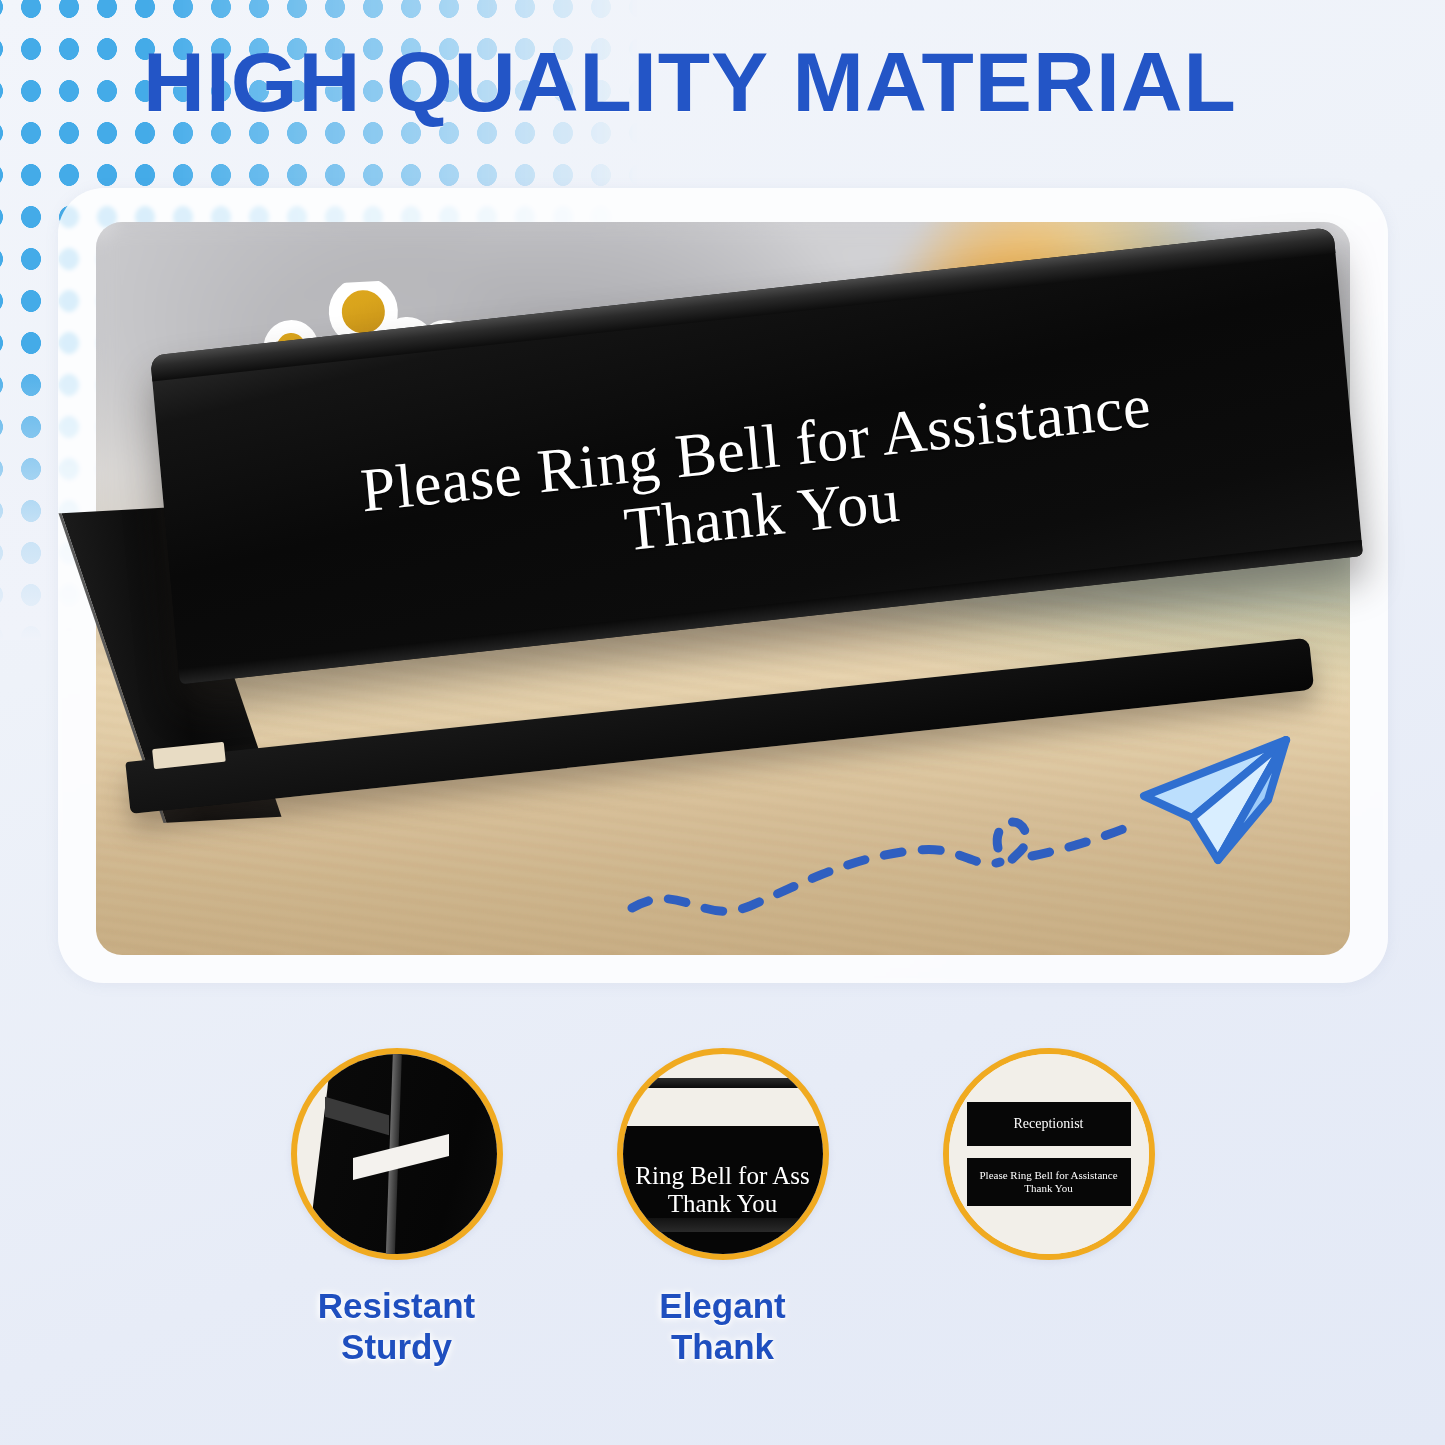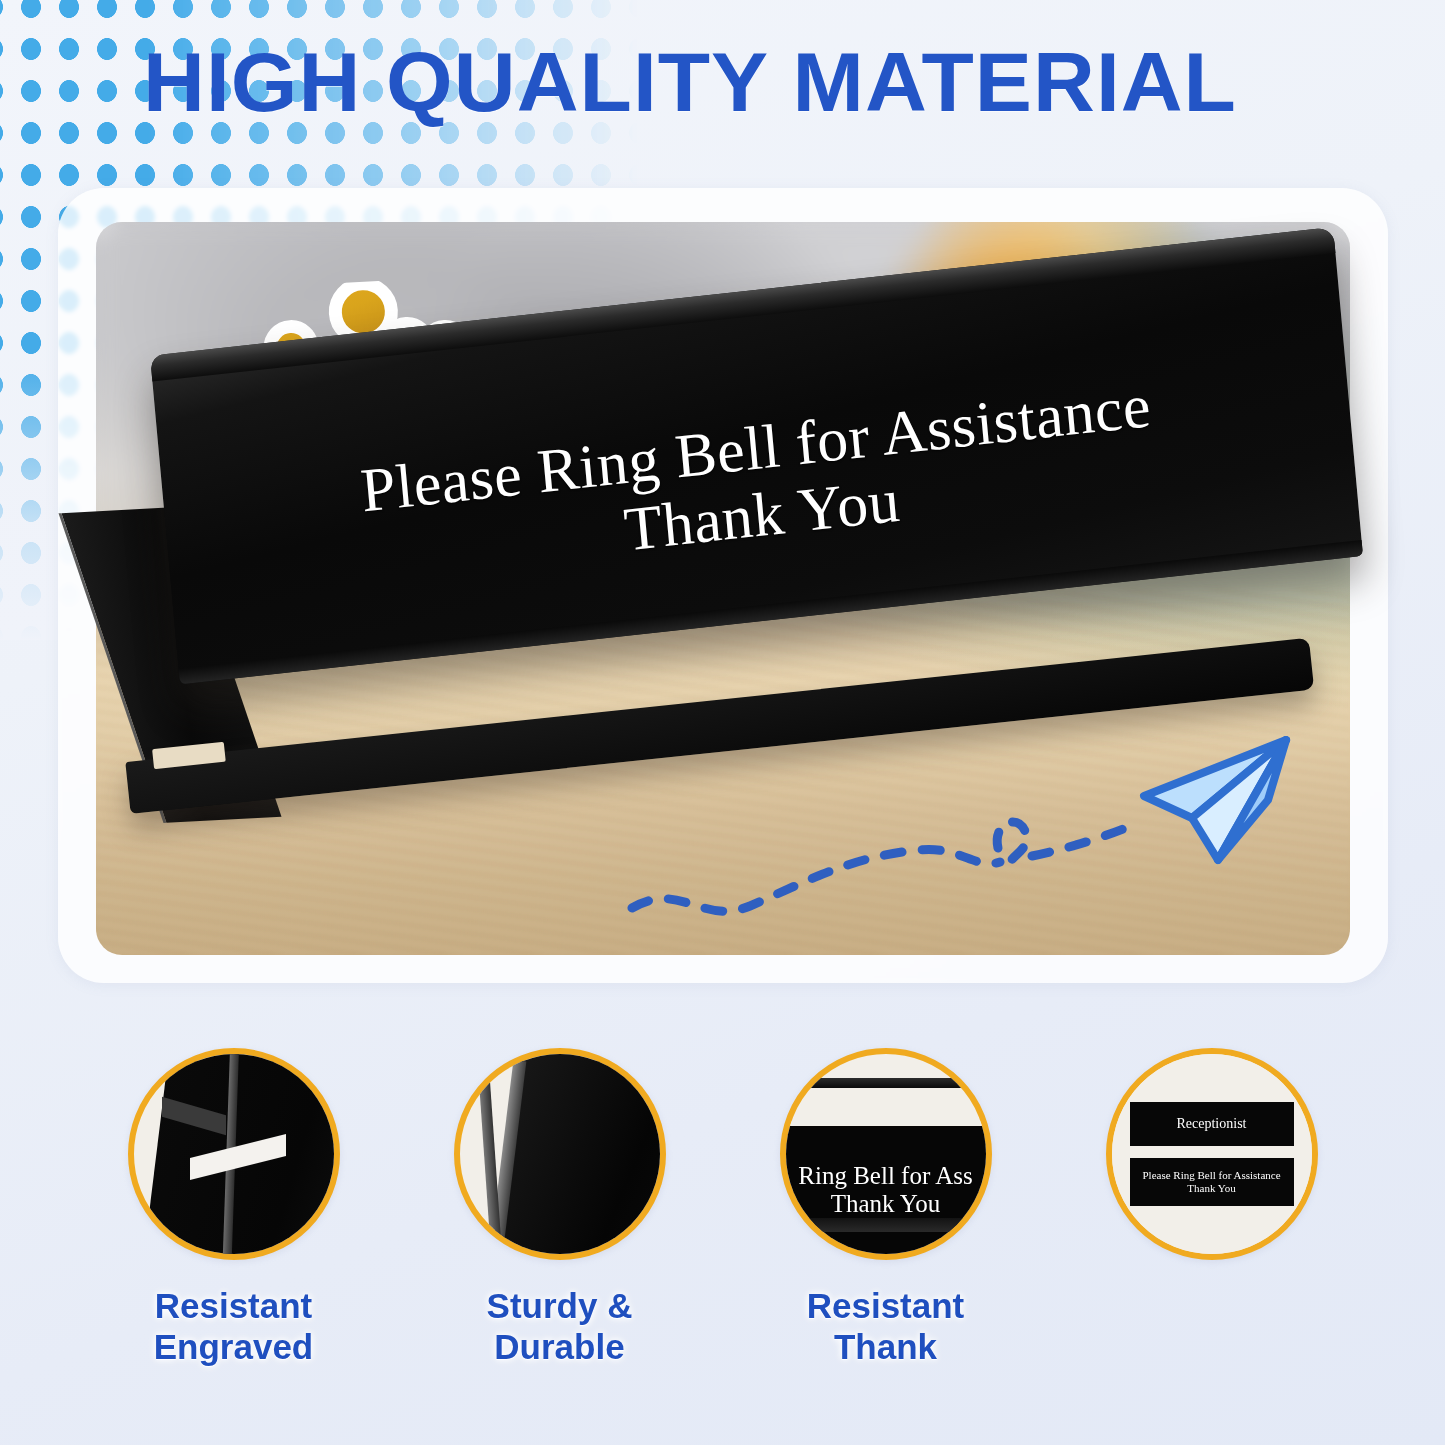--- a/index.html
+++ b/index.html
@@ -290,47 +290,36 @@
 <div id="features">
 
   <div class="feature">
     <div class="f-circle">
       <div class="c1-black"></div>
       <div class="c1-edge"></div>
       <div class="c1-foot"></div>
       <div class="c1-slit"></div>
     </div>
     <div class="f-caption">
-      <div>Resistant Engraved</div>
-    </div>
-  </div>
-
-  <div class="feature">
-    <div class="f-circle">
-      <div class="c2-body"></div>
-      <div class="c2-spine"></div>
-      <div class="c2-leg"></div>
-    </div>
-    <div class="f-caption">
-      <div>Sturdy &amp;</div>
-      <div>Durable</div>
-    </div>
-  </div>
+      <div>Resistant Sturdy</div>
+    </div>
+  </div>
+
 
   <div class="feature">
     <div class="f-circle">
       <div class="c3-top-strip"></div>
       <div class="c3-plate">
         <div class="c3-line">Ring Bell for Ass</div>
         <div class="c3-line">Thank  You</div>
       </div>
       <div class="c3-bottom-strip"></div>
     </div>
     <div class="f-caption">
-      <div>Resistant</div>
+      <div>Elegant</div>
       <div>Thank</div>
     </div>
   </div>
 
   <div class="feature">
     <div class="f-circle">
       <div class="c4-wrap">
         <div class="c4-plate one">
           <span>Receptionist</span>
         </div>

